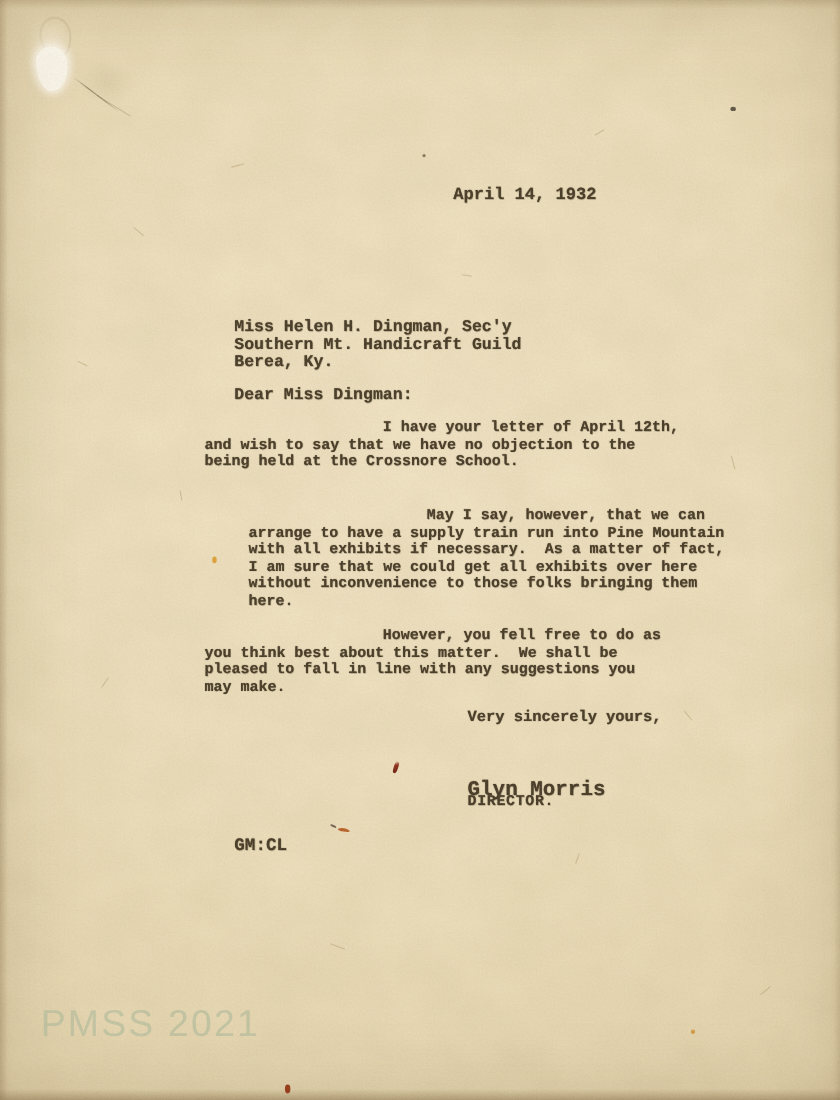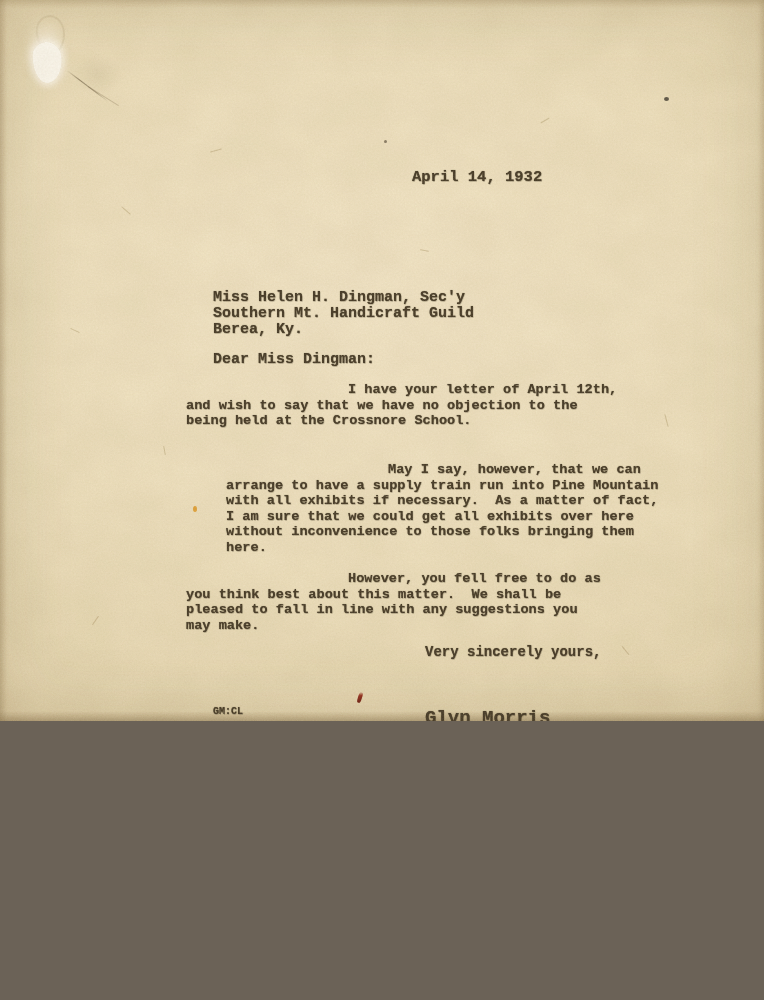--- a/index.html
+++ b/index.html
@@ -1,17 +1,17 @@
 <!DOCTYPE html>
 <html><head>
 <meta charset="utf-8">
 <style>
   html, body { margin:0; padding:0; background:#6b6257; }
   .page {
-    position:relative; width:764px; height:721px; overflow:hidden;
+    position:relative; width:764px; height:1000px; overflow:hidden;
     background:
       linear-gradient(to bottom, rgba(160,135,85,0.20) 0, rgba(160,135,85,0) 8px),
       linear-gradient(to top, rgba(125,100,58,0.38) 0, rgba(125,100,58,0) 10px),
       linear-gradient(to right, rgba(150,125,80,0.28) 0, rgba(150,125,80,0) 7px),
       linear-gradient(to left, rgba(150,125,80,0.16) 0, rgba(150,125,80,0) 6px),
       radial-gradient(ellipse 115% 85% at 48% 42%, #f3e6c6 0%, #eee0bc 45%, #e6d6af 75%, #d7c59b 100%);
     box-shadow: inset 0 0 70px rgba(118,94,52,0.22), inset 0 0 10px rgba(100,78,42,0.18);
     font-family:"Liberation Mono","DejaVu Sans Mono",monospace;
   }
   .typed {
@@ -28,21 +28,21 @@
   .salutation  { left:213px; top:351px; font-size:15px; }
   .para { position:absolute; left:186px; }
   .para .typed { position:static; display:block; font-size:13.6px; line-height:15.6px; }
   .para .indent { padding-left:162px; }
   .p1 { top:382px; }
   .p2 { top:462px;margin-left:40px; }
   .p3 { top:571px; }
   .closing   { left:425px; top:644px; font-size:14px;text-align:center; }
   .sig-name  { left:425px; top:707px; font-size:19px; }
   .sig-title { left:425px; top:722px; font-size:13.6px; letter-spacing:0.6px; }
-  .initials  { left:213px; top:706px; font-size:10px; }
+  .initials  { left:213px; top:760px; font-size:16px; }
   .watermark {
     position:absolute; left:37px; top:912px;
     font-family:"Liberation Sans","DejaVu Sans",sans-serif;
     font-size:34px; font-weight:400; letter-spacing:2px;
     color:rgba(186,193,160,0.78);
   }
   
   .artifact { position:absolute; pointer-events:none; }
   .blob-halo { left:36px; top:15px; width:25px; height:34px;
     border:2px solid rgba(198,180,140,0.45);

